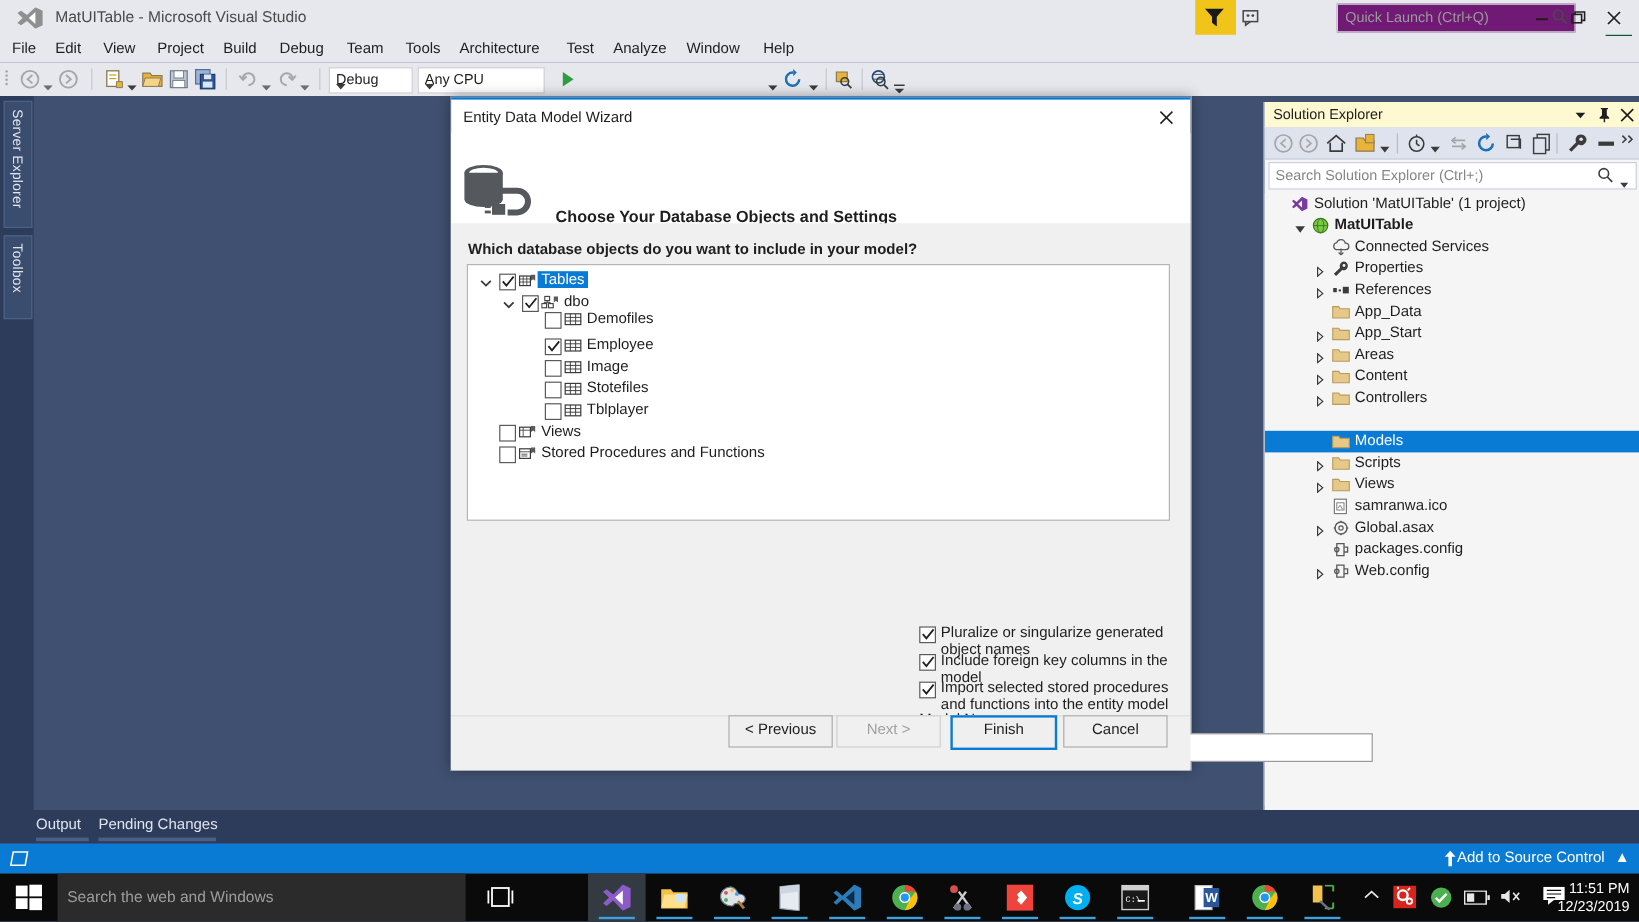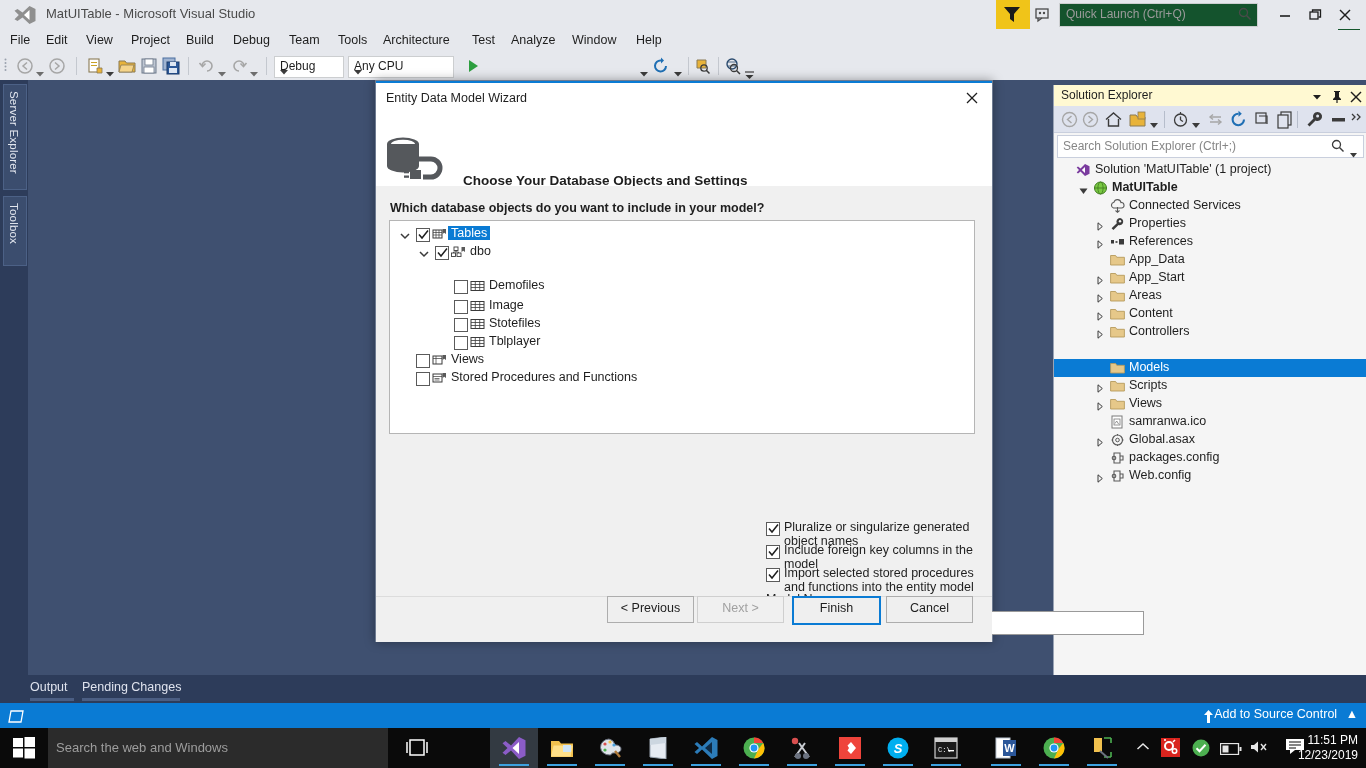--- a/index.html
+++ b/index.html
@@ -11,21 +11,21 @@
   }
   .root{position:relative;width:1366px;height:768px;}
 
   
   .vs-titlebar{position:absolute;left:0;top:0;width:1366px;height:30px;background:#e6e8ed;}
   .vs-logo{position:absolute;left:14px;top:6px;width:22px;height:18px;}
   .vs-title{position:absolute;left:46px;top:6px;font-size:13px;color:#4a4a4a;}
   .ql-flag{position:absolute;left:996px;top:0px;width:34px;height:29px;background:#f0c419;}
   .ql-flag svg{position:absolute;left:8px;top:7px;}
   .fb-icon{position:absolute;left:1035px;top:6px;width:20px;height:18px;}
-  .ql-box{position:absolute;left:1059px;top:3px;width:197px;height:22px;background:#14532d;border:1px solid #ccced0;}
+  .ql-box{position:absolute;left:1114px;top:3px;width:197px;height:22px;background:#701a75;border:1px solid #ccced0;}
   .ql-box .ql-text{position:absolute;left:6px;top:3px;font-size:12px;color:#9b9b9b;}
   .ql-box .ql-mag{position:absolute;right:5px;top:3px;}
   .win-btn{position:absolute;top:4px;width:26px;height:20px;cursor:default;}
   .win-min{left:1272px;}
   .win-max{left:1302px;}
   .win-close{left:1332px;}
   .user-name{position:absolute;left:1256px;top:34px;font-size:12px;color:#40403f;}
   .user-caret{position:absolute;left:1322px;top:39px;}
   .user-avatar{position:absolute;left:1338px;top:29px;width:22px;height:22px;background:#14562c;color:#fff;font-size:14px;text-align:center;line-height:22px;}
 
@@ -724,27 +724,39 @@
           </span>
           <span class="tr-ic" style="left: 61px;"><svg width="15" height="14" viewBox="0 0 15 14">
               <rect x="0.5" y="8" width="4" height="3.5" fill="#fff" stroke="#3b3b3b" stroke-width=".9"></rect>
               <rect x="6" y="8" width="4" height="3.5" fill="#fff" stroke="#3b3b3b" stroke-width=".9"></rect>
               <rect x="3" y="2" width="4" height="3.5" fill="#fff" stroke="#3b3b3b" stroke-width=".9"></rect>
               <path d="M5 5.5 v1.5 M2.5 7 h5 M2.5 7 v1 M7.5 7 v1" stroke="#3b3b3b" stroke-width=".8" fill="none"></path>
               <path d="M10.5 2 h3.5 v5 l-1.7 -1.3 L10.5 7z" fill="#5a5a5a"></path>
             </svg></span>
           <span class="tr-lbl" style="left: 80px;">dbo</span>
         </div>
-        <div class="tr" style="top: 56px;">
+        <div class="tr" style="top: 36px;">
           <span class="chk" style="left: 64px;"></span>
           <span class="tr-ic" style="left: 80px;"><svg width="15" height="14" viewBox="0 0 15 14">
               <rect x="1" y="2.5" width="13" height="9" fill="#fff" stroke="#3b3b3b" stroke-width="1"></rect>
               <path d="M1 5.5 h13 M1 8.5 h13 M5.3 2.5 v9 M9.7 2.5 v9" stroke="#3b3b3b" stroke-width=".8"></path>
             </svg></span>
           <span class="tr-lbl" style="left: 99px;">Demofiles</span>
+        </div>
+        <div class="tr" style="top: 58px;">
+          <span class="chk" style="left: 64px;">
+            <svg width="11" height="11" viewBox="0 0 11 11">
+              <path d="M1 5.5 L4 9 L10 1.5" fill="none" stroke="#1e1e1e" stroke-width="1.5"></path>
+            </svg>
+          </span>
+          <span class="tr-ic" style="left: 80px;"><svg width="15" height="14" viewBox="0 0 15 14">
+              <rect x="1" y="2.5" width="13" height="9" fill="#fff" stroke="#3b3b3b" stroke-width="1"></rect>
+              <path d="M1 5.5 h13 M1 8.5 h13 M5.3 2.5 v9 M9.7 2.5 v9" stroke="#3b3b3b" stroke-width=".8"></path>
+            </svg></span>
+          <span class="tr-lbl" style="left: 99px;">Employee</span>
         </div>
         <div class="tr" style="top: 76px;">
           <span class="chk" style="left: 64px;"></span>
           <span class="tr-ic" style="left: 80px;"><svg width="15" height="14" viewBox="0 0 15 14">
               <rect x="1" y="2.5" width="13" height="9" fill="#fff" stroke="#3b3b3b" stroke-width="1"></rect>
               <path d="M1 5.5 h13 M1 8.5 h13 M5.3 2.5 v9 M9.7 2.5 v9" stroke="#3b3b3b" stroke-width=".8"></path>
             </svg></span>
           <span class="tr-lbl" style="left: 99px;">Image</span>
         </div>
         <div class="tr" style="top: 94px;">

